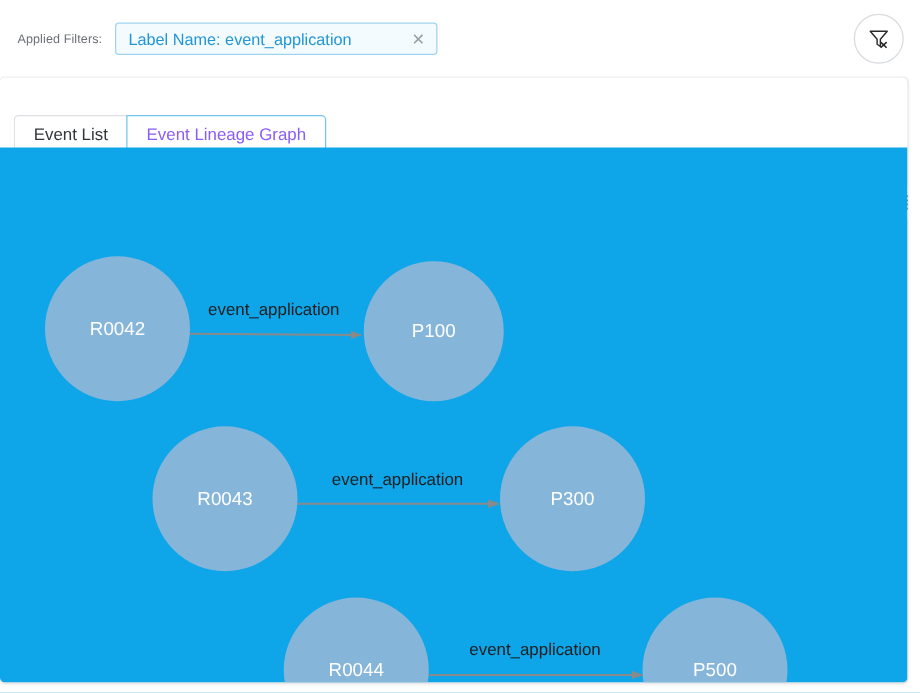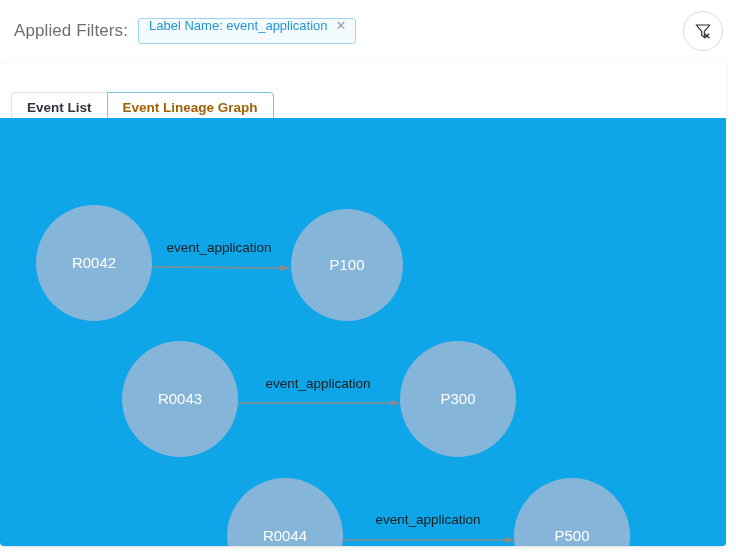--- a/index.html
+++ b/index.html
@@ -21,38 +21,39 @@
     left: 0; top: 0;
     width: 736px;
     height: 62px;
     background: #ffffff;
     display: flex;
     align-items: center;
     box-sizing: border-box;
     padding: 0 14px 0 14px;
   }
   .applied-label {
-    font-size: 17px;
+    font-size: 10px;
     color: #6b6f76;
     margin-right: 10px;
     white-space: nowrap;
     letter-spacing: .1px;
   }
   .chip {
     display: inline-flex;
-    align-items: flex-start;
+    align-items: center;
     height: 24px;
     padding: 0 9px 0 10px;
     border: 1px solid #9fd4ef;
     border-radius: 3px;
     background: #f4fbfe;
     font-size: 13px;
     color: #2196d6;
     white-space: nowrap;
     line-height: 1;
+    gap: 40px;
   }
   .chip-x {
     margin-left: 8px;
     font-size: 13px;
     color: #9aa0a6;
     line-height: 1;
     cursor: pointer;
   }
   .clear-filter-btn {
     position: absolute;
@@ -102,30 +103,29 @@
     height: 30px;
     display: flex;
     align-items: center;
     padding: 0 15px;
     font-size: 13.5px;
     background: #ffffff;
     border: 1px solid #dcdfe3;
     box-sizing: border-box;
     cursor: pointer;
     white-space: nowrap;
-    font-weight: bold;
   }
   .tab.first {
     border-radius: 4px 0 0 4px;
     color: #32363c;
     border-right: none;
   }
   .tab.active {
     border-radius: 0 4px 4px 0;
-    color: #a16207;
+    color: #8b5cf6;
     border: 1px solid #74c4ec;
   }
 
   
   .round-btn {
     position: absolute;
     width: 30px;
     height: 30px;
     border-radius: 50%;
     background: #ffffff;

